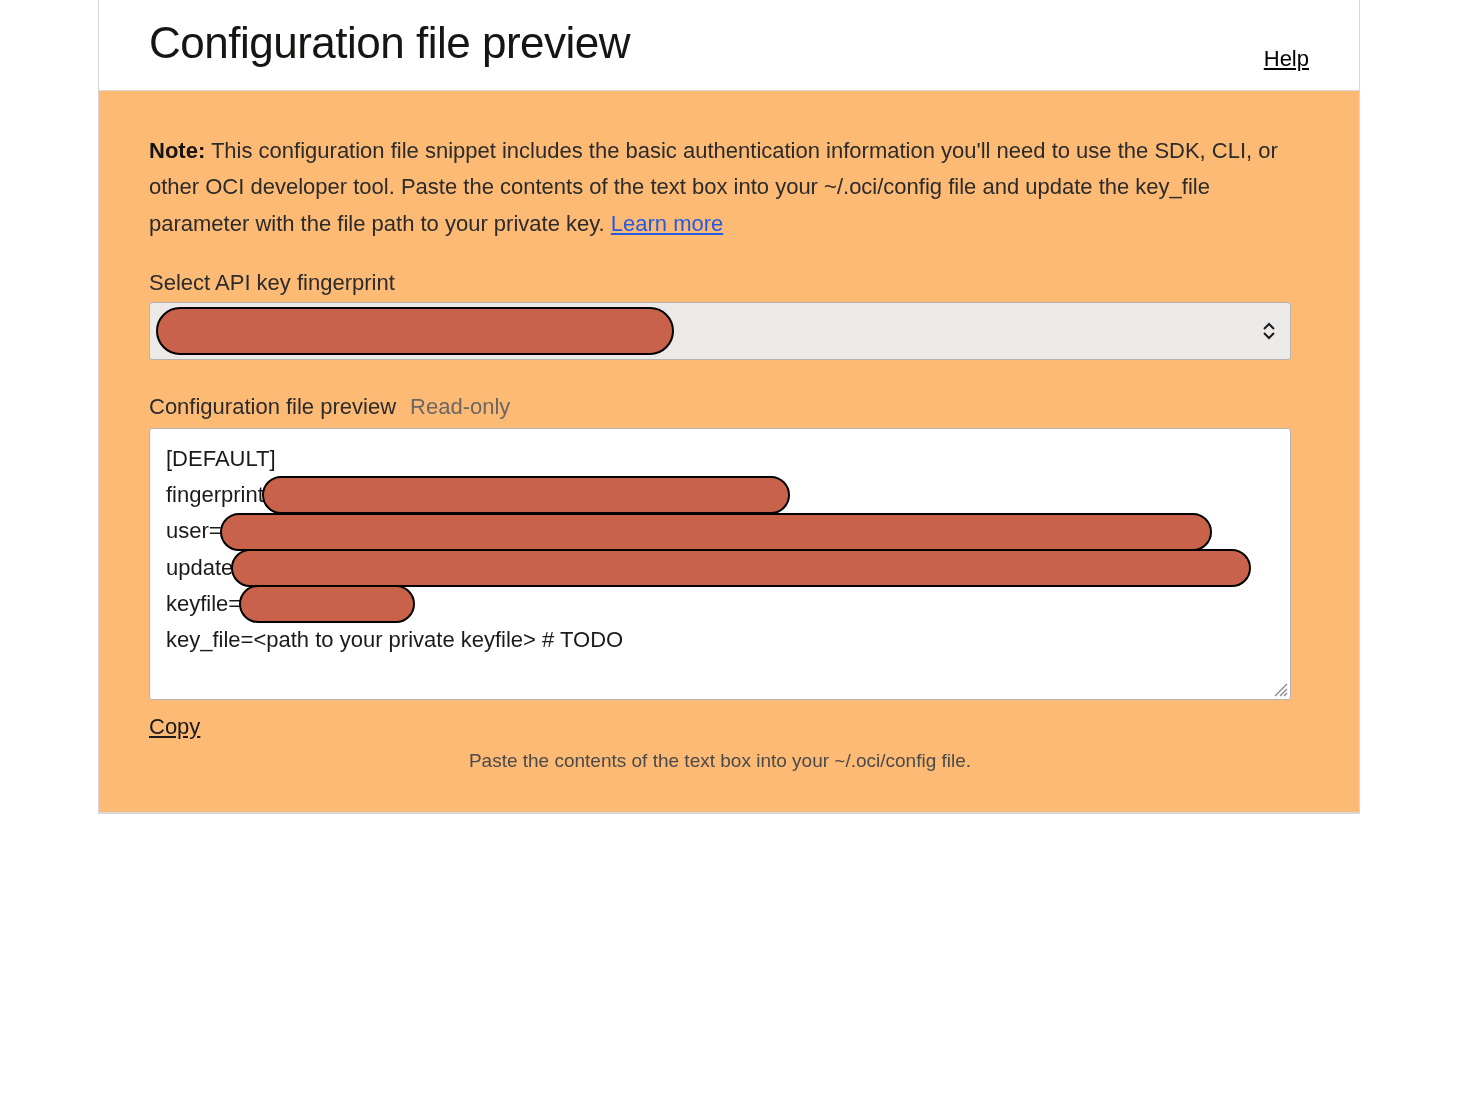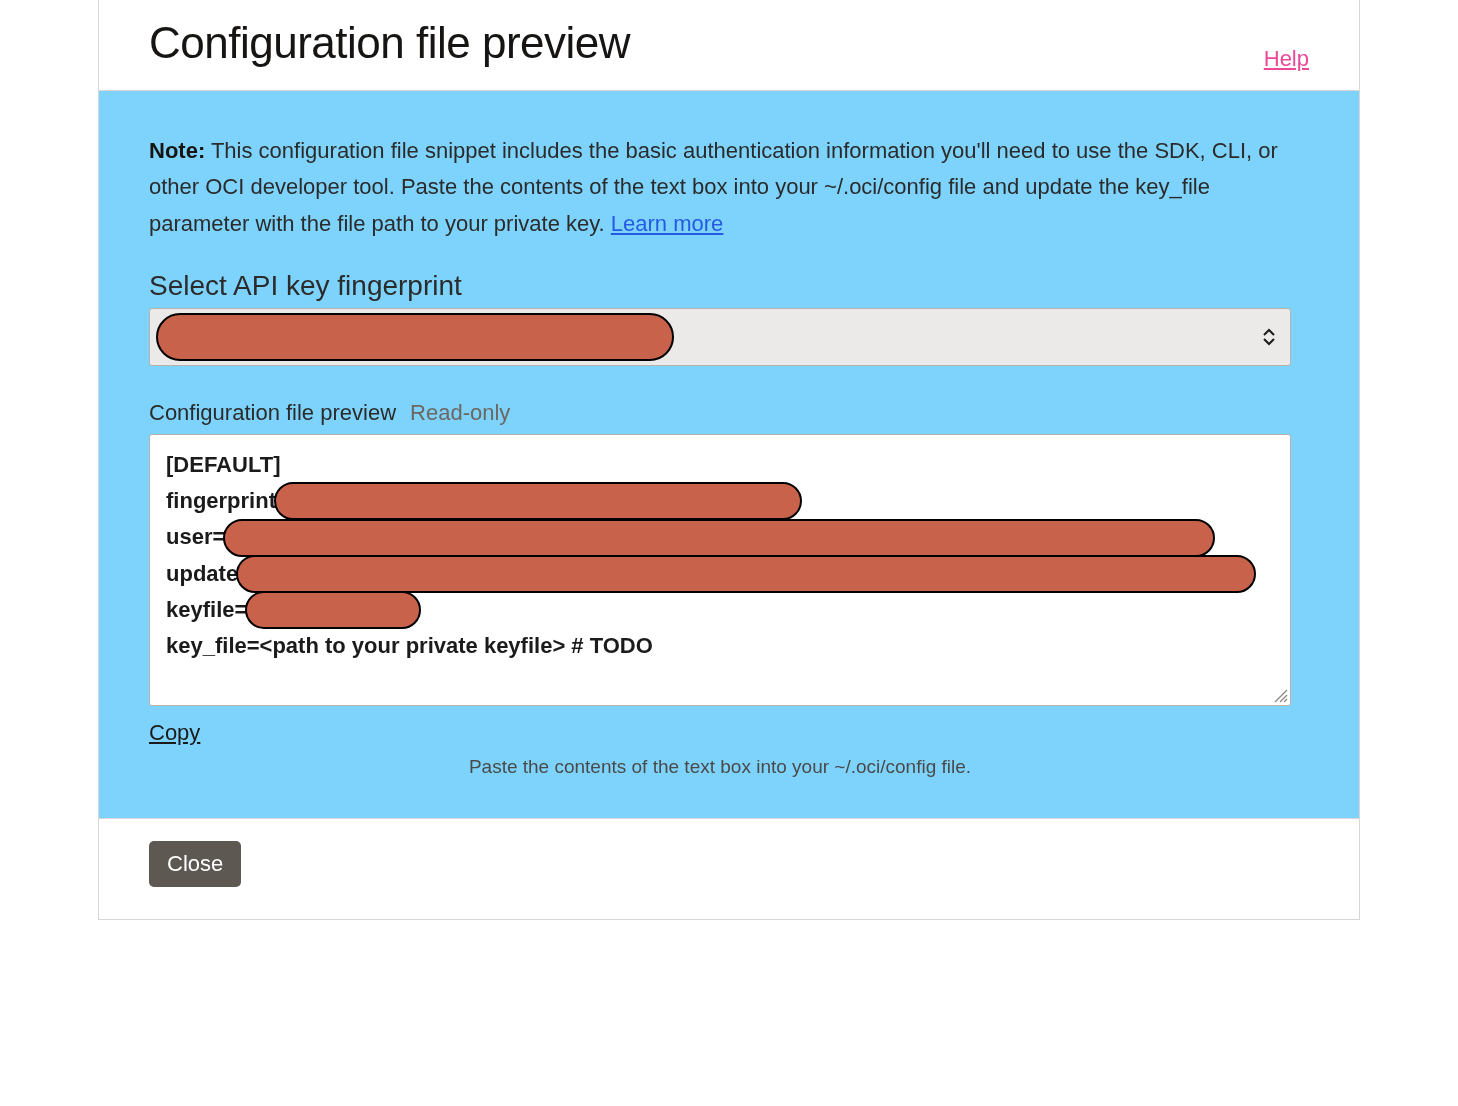--- a/index.html
+++ b/index.html
@@ -26,40 +26,40 @@
     background: #ffffff;
   }
   .dialog-title {
     font-size: 44px;
     font-weight: 500;
     letter-spacing: -0.5px;
     margin: 0;
     color: #161513;
   }
   .help-link {
-    color: #ec4899;
+    color: #000000;
     font-size: 22px;
     text-decoration: underline;
     margin-top: 28px;
   }
   .dialog-body {
-    background: #7dd3fc;
+    background: #fdba74;
     padding: 42px 68px 40px 50px;
     border-bottom: 1px solid #d9d7d5;
   }
   .note {
     font-size: 22px;
     line-height: 1.65;
     margin: 0 0 28px 0;
     color: #2b2b2b;
   }
   .note b { font-weight: 700; color:#161513; }
   .note a { color: #255be3; text-decoration: underline; }
   .field-label {
-    font-size: 28px;
+    font-size: 22px;
     color: #2b2b2b;
     margin-bottom: 6px;
   }
   .select-wrap {
     position: relative;
     width: 100%;
     height: 58px;
     background: #eceae8;
     border: 1px solid #b6b2af;
     border-radius: 3px;
@@ -105,21 +105,20 @@
     line-height: 1.65;
     color: #1b1b1b;
     overflow: hidden;
   }
   .cfg-line {
     position: relative;
     white-space: nowrap;
     height: 36.3px;
     display:flex;
     align-items: center;
-    font-weight: bold;
   }
   .cfg-key { }
   .redact {
     display: inline-block;
     height: 38px;
     background: #c8624a;
     border: 2.5px solid #000000;
     border-radius: 22px;
     margin-left: -2px;
     vertical-align: middle;
@@ -218,17 +217,14 @@
         <line x1="8" y1="15" x2="15" y2="8" stroke="#8a8683" stroke-width="1.3"></line>
         <line x1="12" y1="15" x2="15" y2="12" stroke="#8a8683" stroke-width="1.3"></line>
       </svg>
     </div>
 
     <a href="#" class="copy-link">Copy</a>
     <div class="hint">Paste the contents of the text box into your ~/.oci/config file.</div>
 
   </div>
 
-  <div class="dialog-footer">
-    <button class="close-btn">Close</button>
-  </div>
 
 </div>
 
 </body></html>

